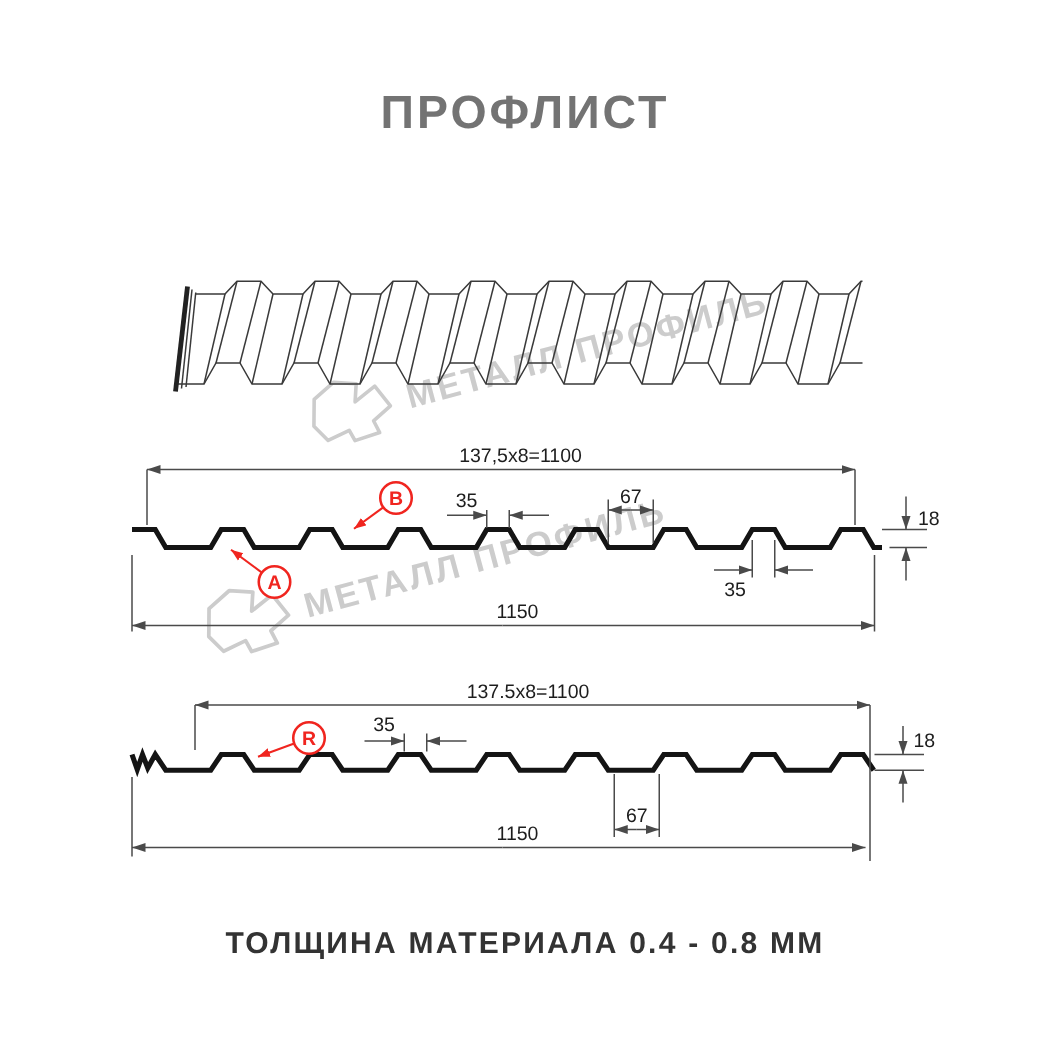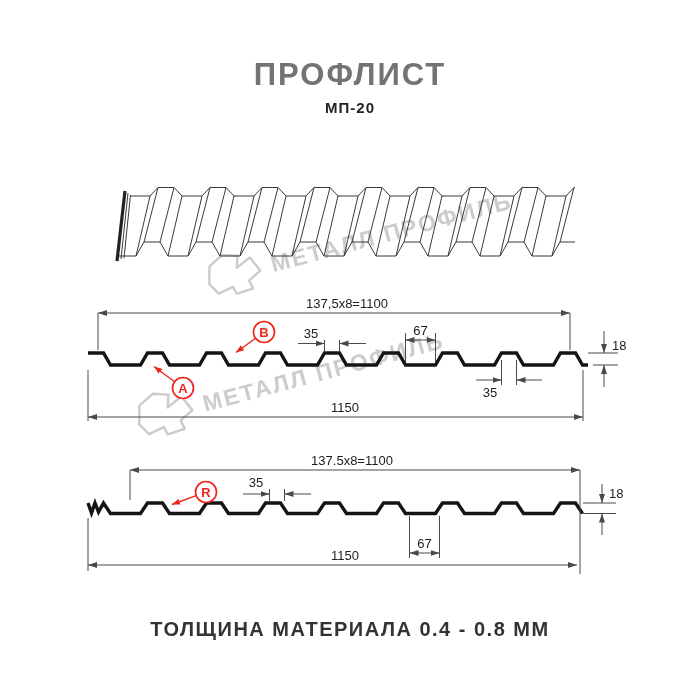--- a/index.html
+++ b/index.html
@@ -34,21 +34,20 @@
   text.red{fill:var(--red,#f0251f);font-weight:bold;font-size:13px;}
   circle.red{stroke:var(--red,#f0251f);stroke-width:1.7;fill:#ffffff;}
   line.redline{stroke:var(--red,#f0251f);stroke-width:1.4;}
 </style>
 </head>
 <body>
 
 <div class="page">
 
   <div class="title">ПРОФЛИСТ</div>
-  <div class="subtitle">МП-20</div>
 
   <div class="wm wm1">
     <svg width="58" height="48" viewBox="0 0 60 50">
       <polygon points="2,28 7,10 23,2 38,7 34,19 50,12 57,28 43,35 45,44 27,45 25,37 9,40" fill="none" stroke="var(--wm,#cccccc)" stroke-width="2.5" stroke-linejoin="round"></polygon>
     </svg>
     <span>МЕТАЛЛ ПРОФИЛЬ</span>
   </div>
 
   <div class="wm wm2">
     <svg width="60" height="50" viewBox="0 0 60 50">

